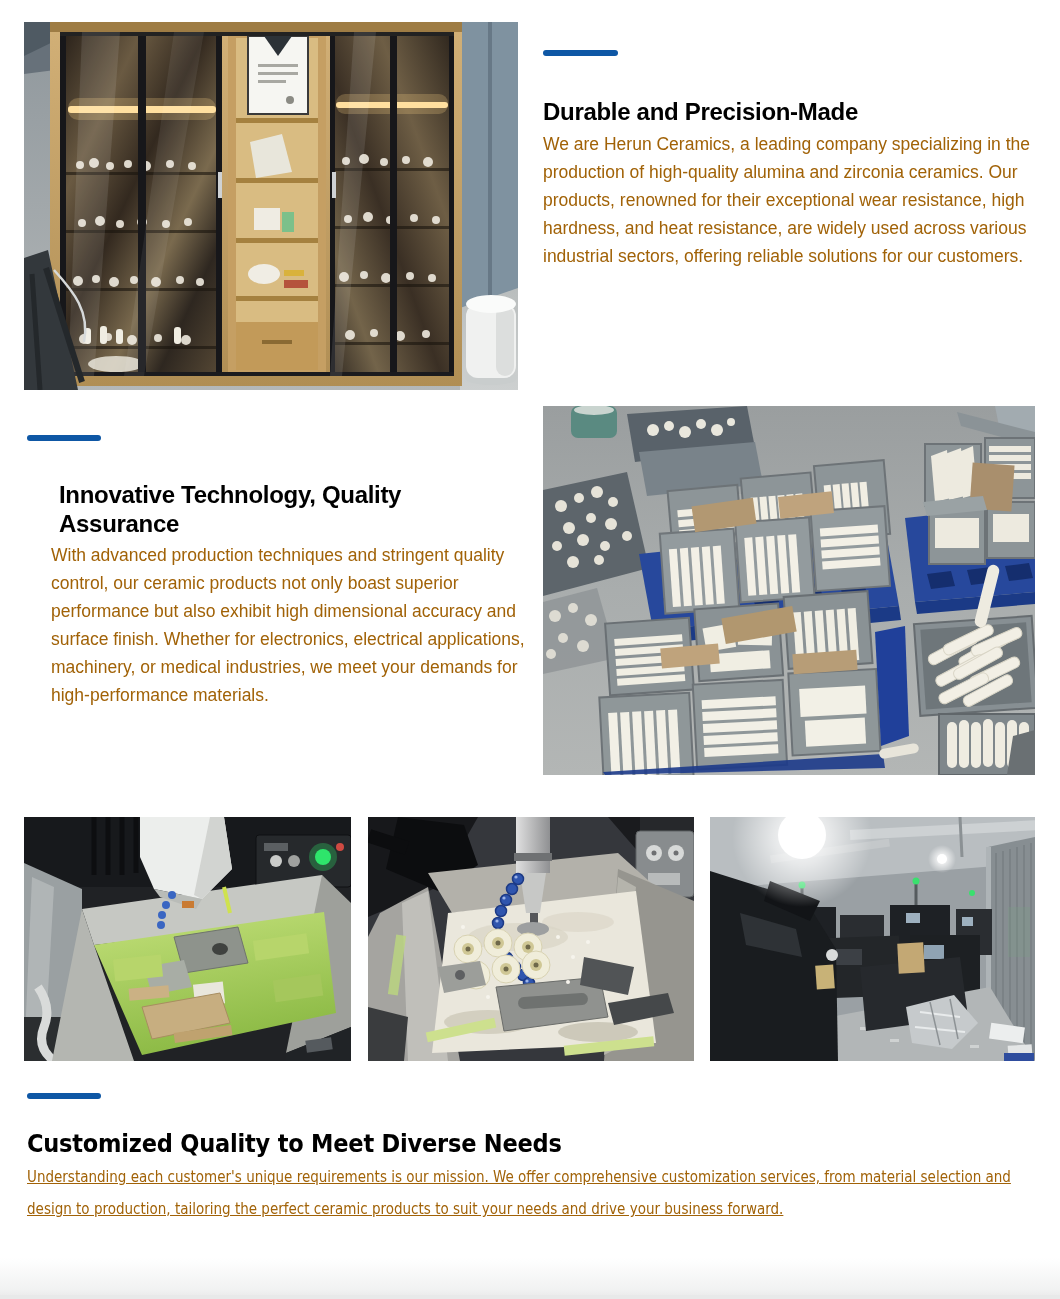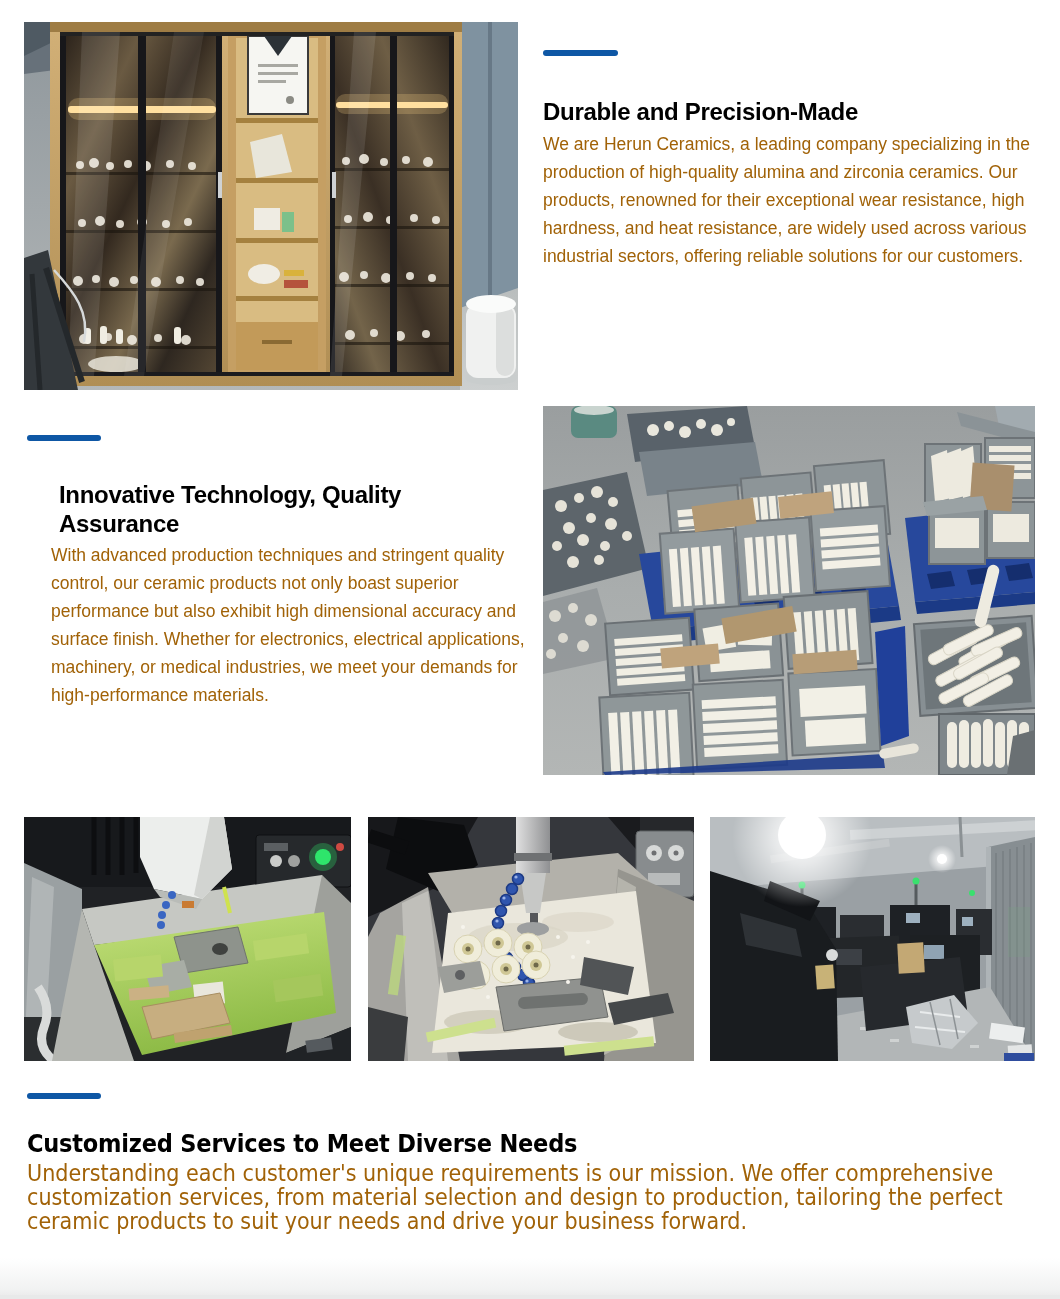--- a/index.html
+++ b/index.html
@@ -5,21 +5,21 @@
   :root { --accent:#0e57a5; }
   * { margin:0; padding:0; box-sizing:border-box; }
   html,body { background:#ffffff; }
   body { font-family:"Liberation Sans","DejaVu Sans",sans-serif; }
   #page { position:relative; width:1060px; height:1299px; background:#fff; overflow:hidden; }
   .accent-line { position:absolute; height:6px; border-radius:3px; background:var(--accent); }
   .heading { position:absolute; font-weight:700; font-size:24px; line-height:29px; color:#000000; letter-spacing:-0.3px; }
   .body-text { position:absolute; font-size:17.5px; line-height:28px; color:#a16207; }
   .cond { font-stretch:condensed; font-family:"DejaVu Sans","Liberation Sans",sans-serif; }
   .heading.cond { font-size:25px; line-height:30px; letter-spacing:-0.2px; }
-  .body-text.cond { font-size:23px; line-height:24px; }
+  .body-text.cond { font-size:15px; line-height:32px;text-decoration:underline; }
   .photo { position:absolute; overflow:hidden; background:#9aa0a3; }
   .photo svg { display:block; width:100%; height:100%; }
   .footer-band { position:absolute; left:0; width:1060px; }
 </style>
 </head>
 <body>
 
 <div id="page">
 
   <div class="photo" style="left:24px;top:22px;width:494px;height:368px;">
@@ -667,19 +667,19 @@
       <rect x="294" y="236" width="30" height="8" fill="#2f4d9e"></rect>
 
       <circle cx="92" cy="20" r="70" fill="url(#p5flare)"></circle>
       <circle cx="92" cy="18" r="24" fill="#ffffff"></circle>
       <circle cx="232" cy="42" r="14" fill="url(#p5flare)"></circle>
       <circle cx="232" cy="42" r="5" fill="#ffffff"></circle>
     </svg>
   </div>
 
   <div class="accent-line" style="left:27px;top:1093px;width:74px;"></div>
-  <h2 class="heading cond" style="left:27px;top:1129px;width:1000px;">Customized Services to Meet Diverse Needs</h2>
+  <h2 class="heading cond" style="left:27px;top:1129px;width:1000px;">Customized Quality to Meet Diverse Needs</h2>
   <p class="body-text cond" style="left:27px;top:1161px;width:1014px;">Understanding each customer's unique requirements is our mission. We offer comprehensive customization services, from material selection and design to production, tailoring the perfect ceramic products to suit your needs and drive your business forward.</p>
 
   <div class="footer-band" style="top:1258px;height:37px;background:linear-gradient(#ffffff,#f1f2f2 85%,#ececec);"></div>
   <div class="footer-band" style="top:1295px;height:4px;background:#e8e9e9;"></div>
 
 </div>
 
 </body></html>

